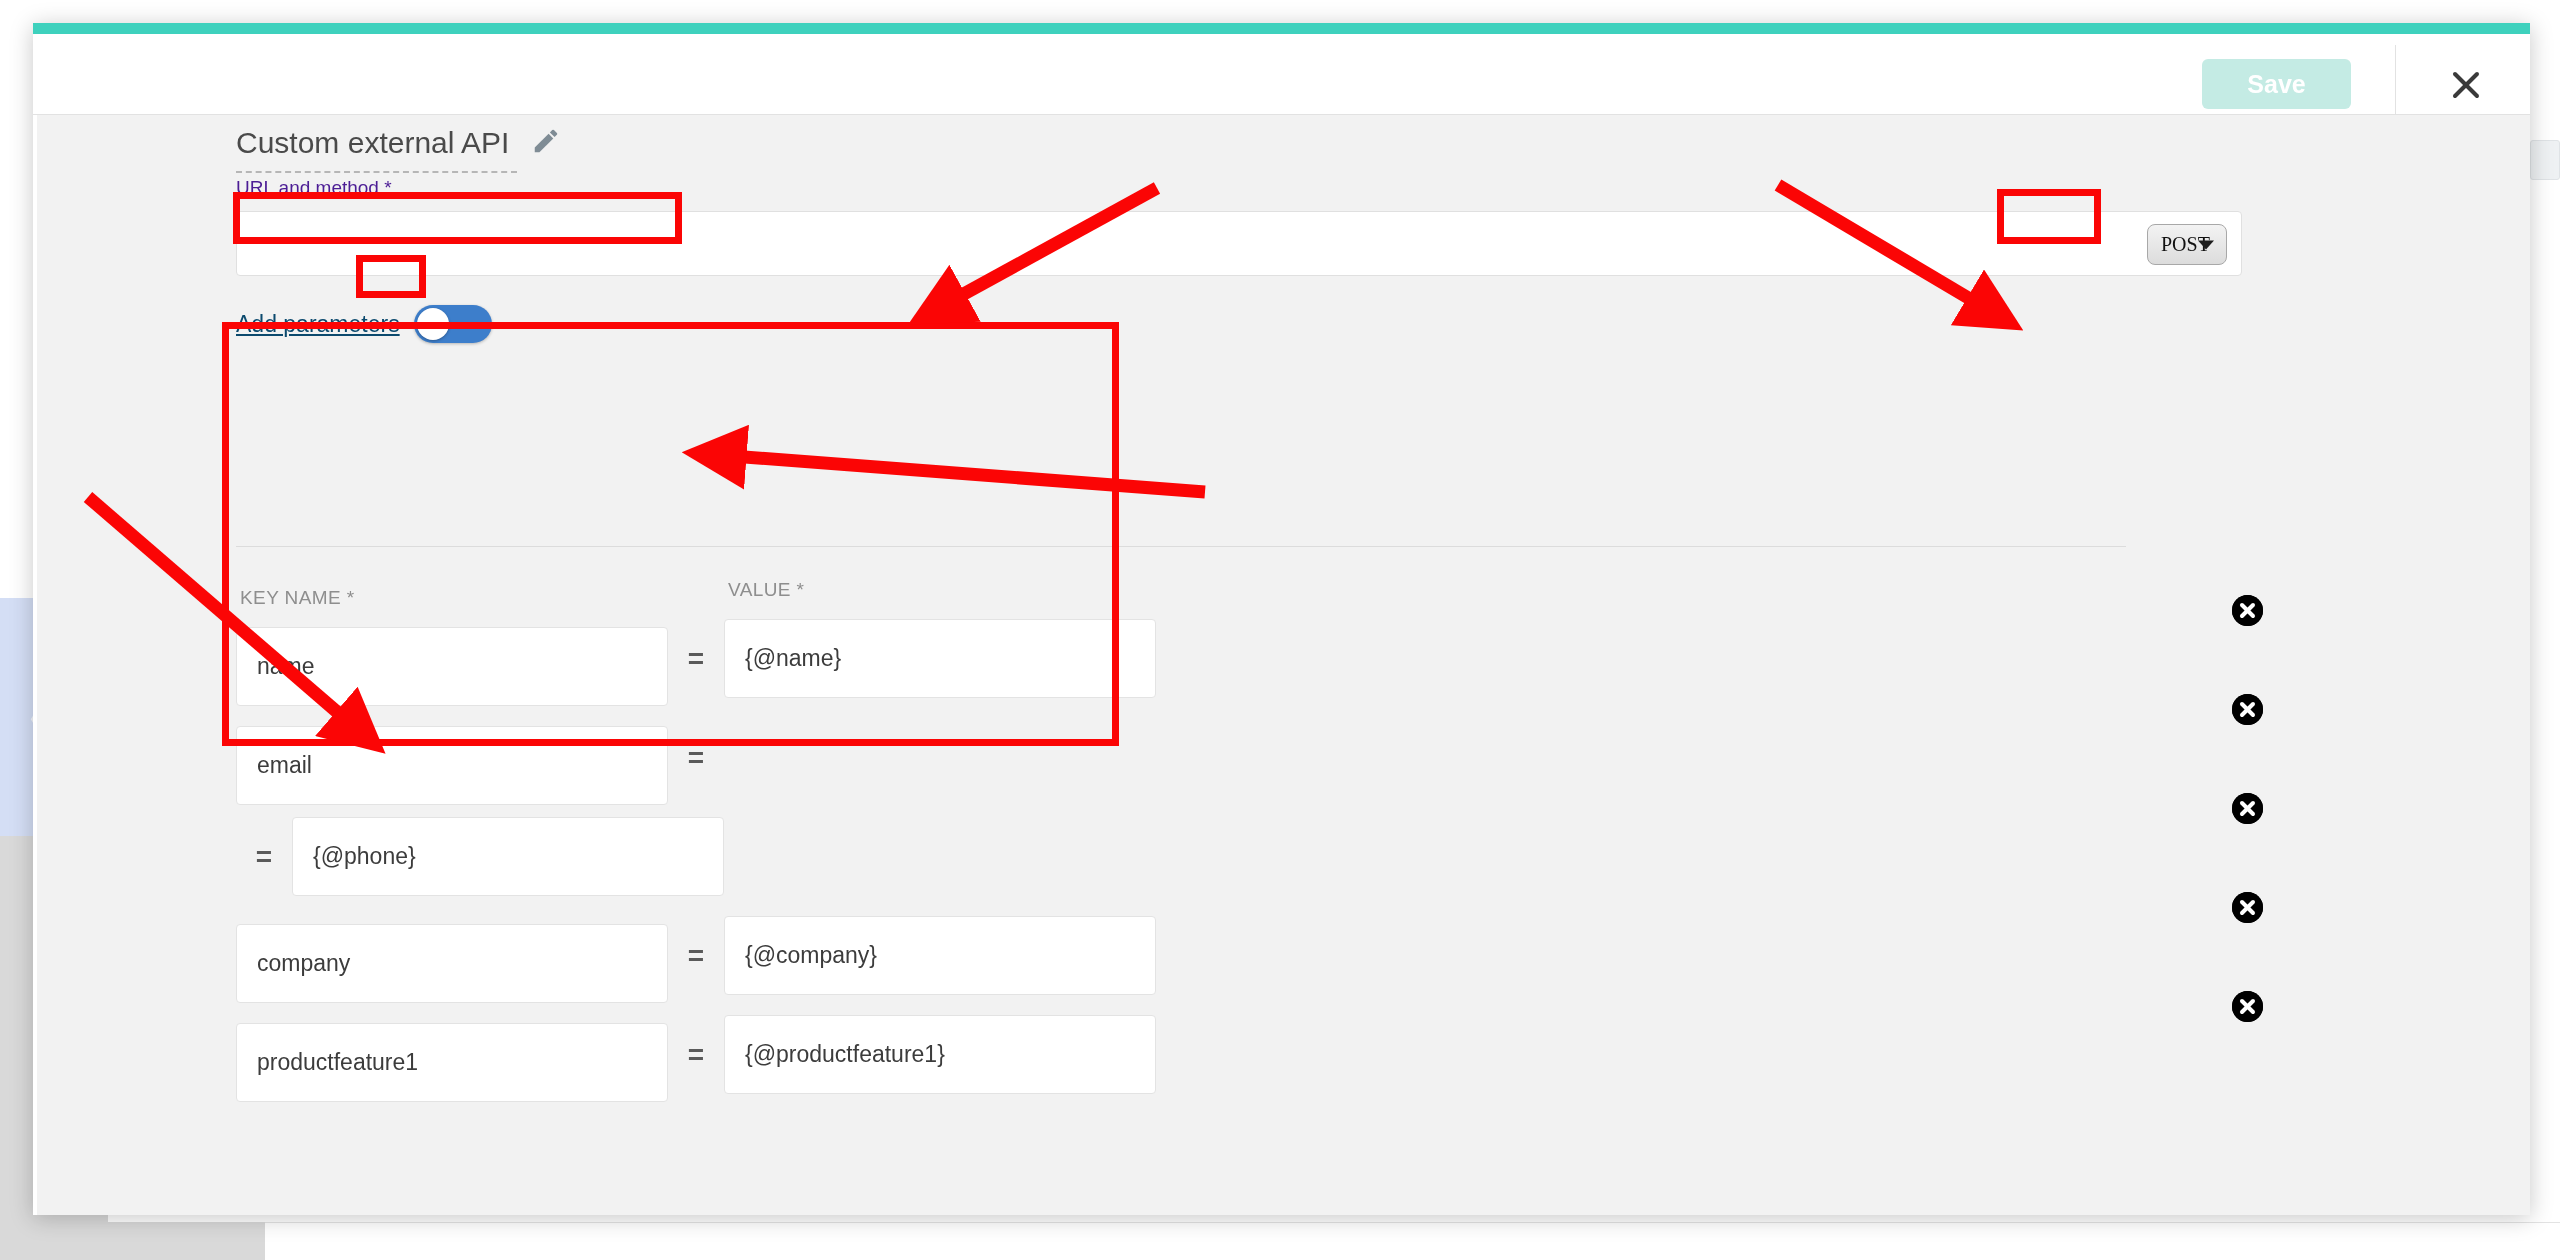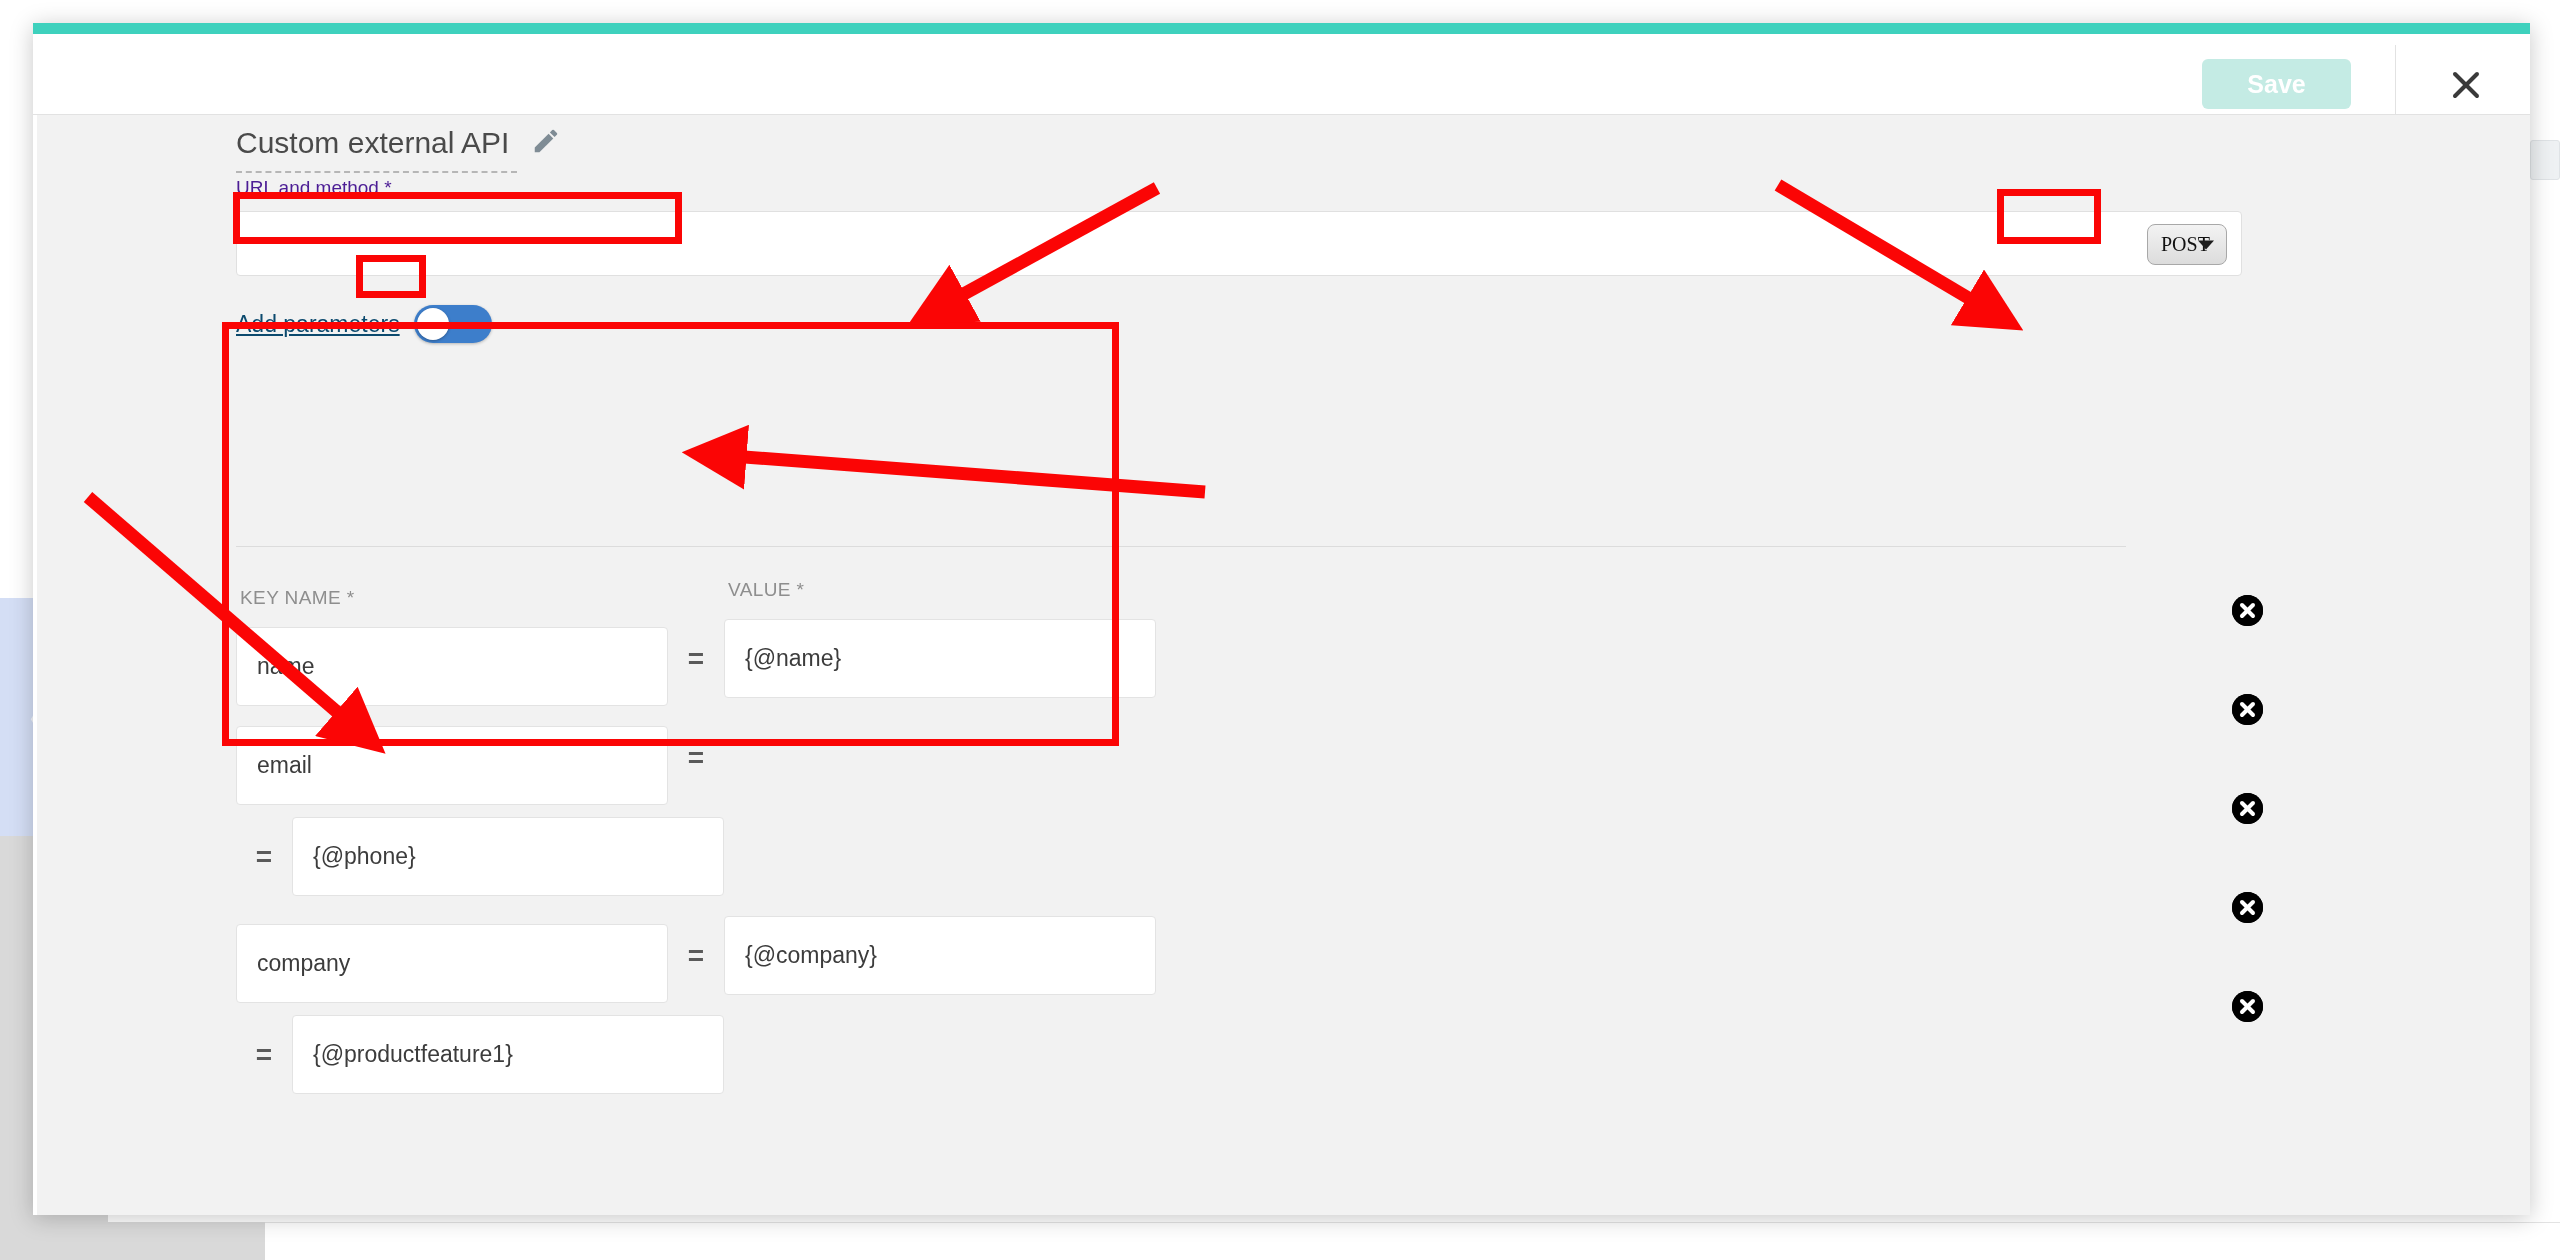--- a/index.html
+++ b/index.html
@@ -408,20 +408,21 @@
               <div class="col-val"><input type="text" class="param-input" value="{@phone}" style=""></div>
             </div>
             <div class="param-gap"></div>
             <div class="param-row">
               <div class="col-key"><input type="text" class="param-input" value="company" style=""></div>
               <div class="eq-sign">=</div>
               <div class="col-val"><input type="text" class="param-input" value="{@company}" style=""></div>
             </div>
             <div class="param-gap"></div>
             <div class="param-row">
+              <div class="col-key"><input type="text" class="param-input" value="productfeature1" style=""></div>
               <div class="eq-sign">=</div>
               <div class="col-val"><input type="text" class="param-input" value="{@productfeature1}" style=""></div>
             </div>
           </div>
       </div>
 
       <div class="delete-col" id="delete-col">
           <div class="delete-slot">
             <button class="delete-btn">
               <svg width="31" height="31" viewBox="0 0 31 31">

